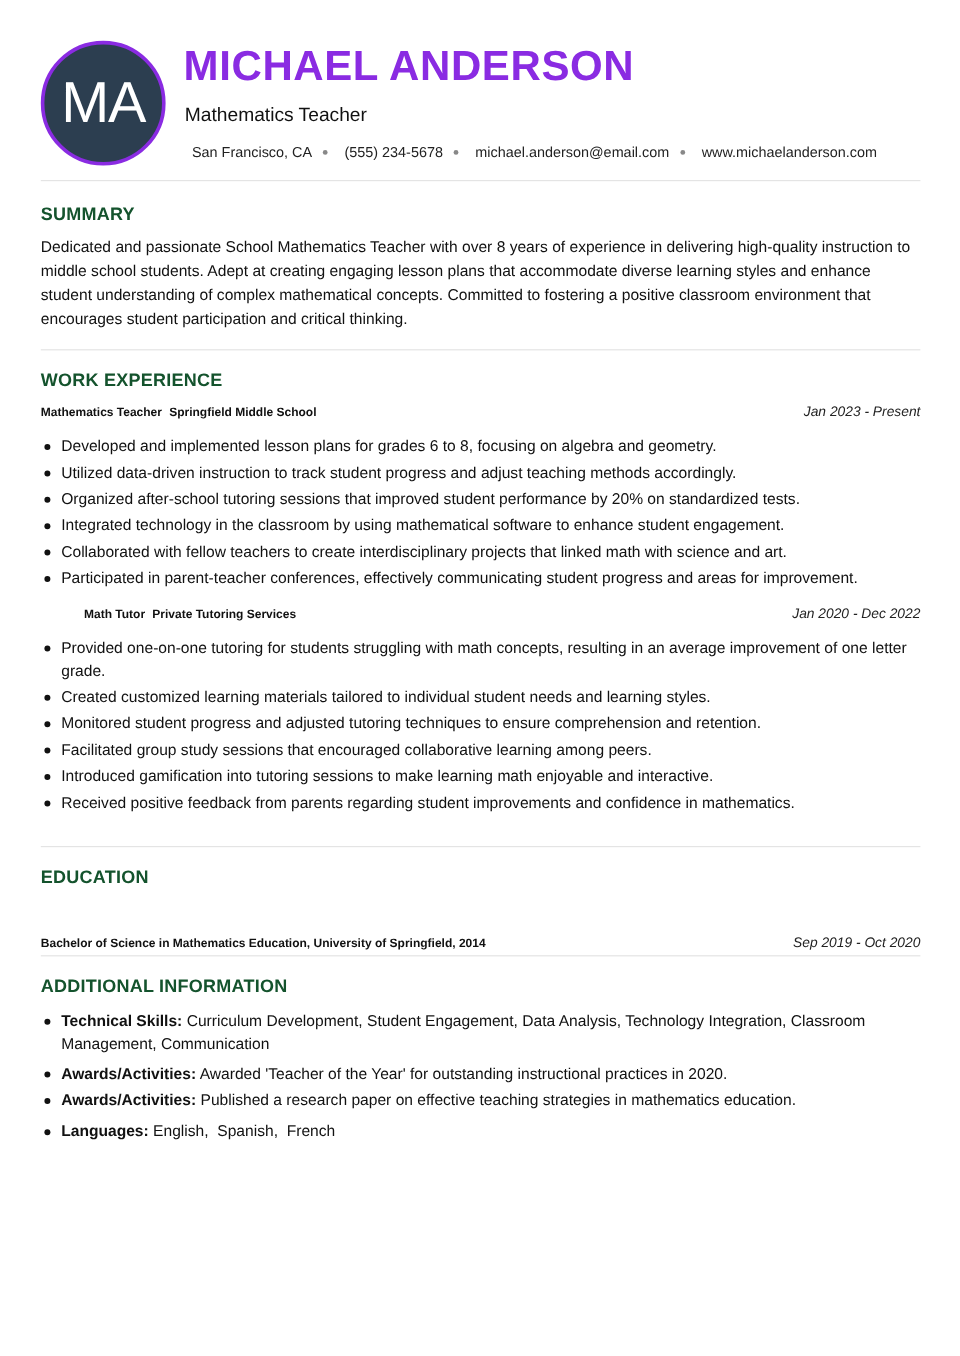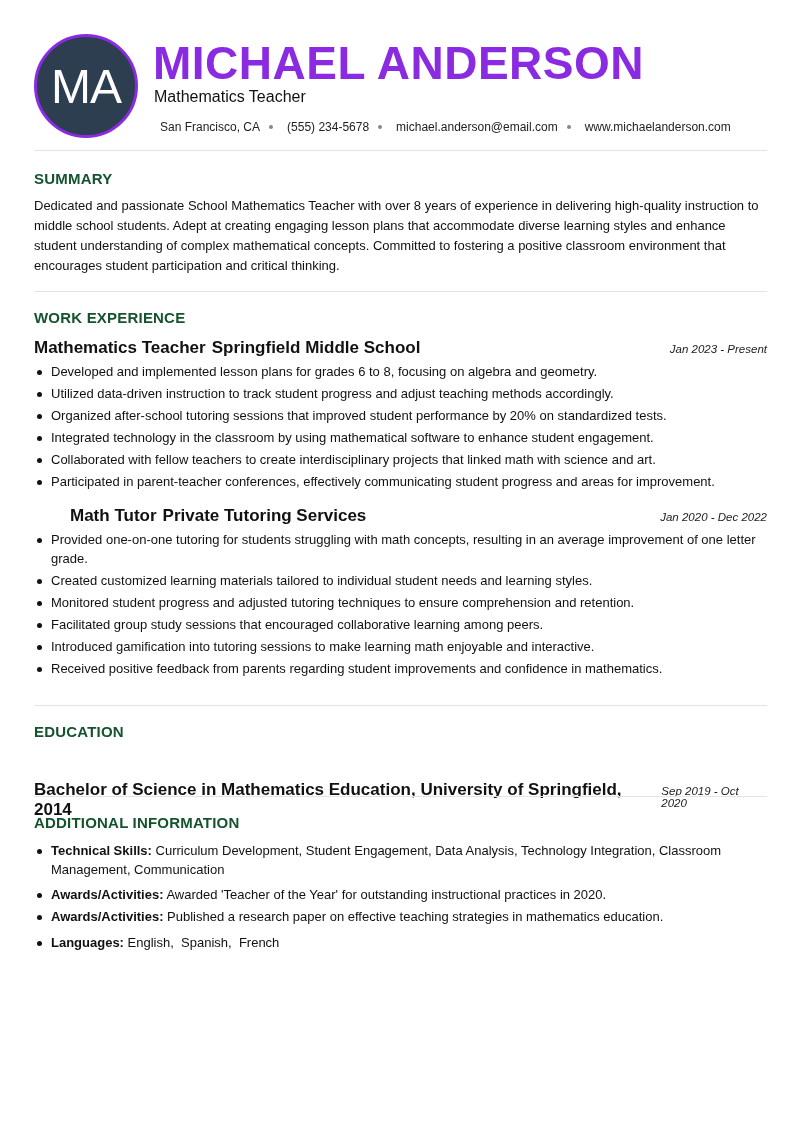--- a/index.html
+++ b/index.html
@@ -1,28 +1,28 @@
 <!DOCTYPE html>
 <html><head>
 <meta charset="utf-8">
 <style>
   * { margin:0; padding:0; box-sizing:border-box; }
   html, body { width:800px; height:1130px; background:#ffffff; }
   body { font-family:"Liberation Sans", sans-serif; color:#111; position:relative; overflow:hidden; }
   .avatar { position:absolute; left:34px; top:34px; width:104px; height:104px; border-radius:50%; background:#2c3e50; border:3px solid #8a2be2; display:flex; align-items:center; justify-content:center; }
   .avatar span { color:#fff; font-size:48px; font-family:"Liberation Sans", sans-serif; letter-spacing:-1px; }
-  .name { position:absolute; left:153px; top:36px; font-size:46px; font-weight:bold; color:#8a2be2; letter-spacing:0.5px; white-space:nowrap; }
+  .name { position:absolute; left:153px; top:36px; font-size:35px; font-weight:bold; color:#8a2be2; letter-spacing:0.5px; white-space:nowrap; }
   .title { position:absolute; left:154px; top:88px; font-size:16px; color:#111; }
   .contacts { position:absolute; left:160px; top:120px; font-size:12px; color:#222; display:flex; align-items:center; white-space:nowrap; }
   .contacts .dot { display:inline-block; width:4px; height:4px; border-radius:50%; background:#888; margin:0 14px 0 9px; }
   .divider { position:absolute; left:34px; width:733px; height:1px; background:#e4e4e4; }
   .section-title { position:absolute; left:34px; font-size:15px; font-weight:bold; color:#14532d; letter-spacing:0.2px; }
   .para { position:absolute; left:34px; width:735px; font-size:13px; line-height:20px; color:#111; }
   .job-head { position:absolute; left:34px; width:733px; display:flex; justify-content:space-between; align-items:baseline; }
-  .job-title { font-size:17px; font-weight:bold; color:#111; }
+  .job-title { font-size:10px; font-weight:bold; color:#111; }
   .job-title .gap { display:inline-block; width:6px; }
   .job-date { font-size:11.5px; font-style:italic; color:#222; }
   ul.bullets { position:absolute; left:34px; width:735px; list-style:none; }
   ul.bullets li { position:relative; padding-left:17px; font-size:13px; line-height:19px; color:#111; }
   ul.bullets li::before { content:""; position:absolute; left:3px; top:8px; width:5px; height:5px; border-radius:50%; background:#111; }
   ul.bullets li b { font-weight:bold; }
 </style>
 </head>
 <body>
 

